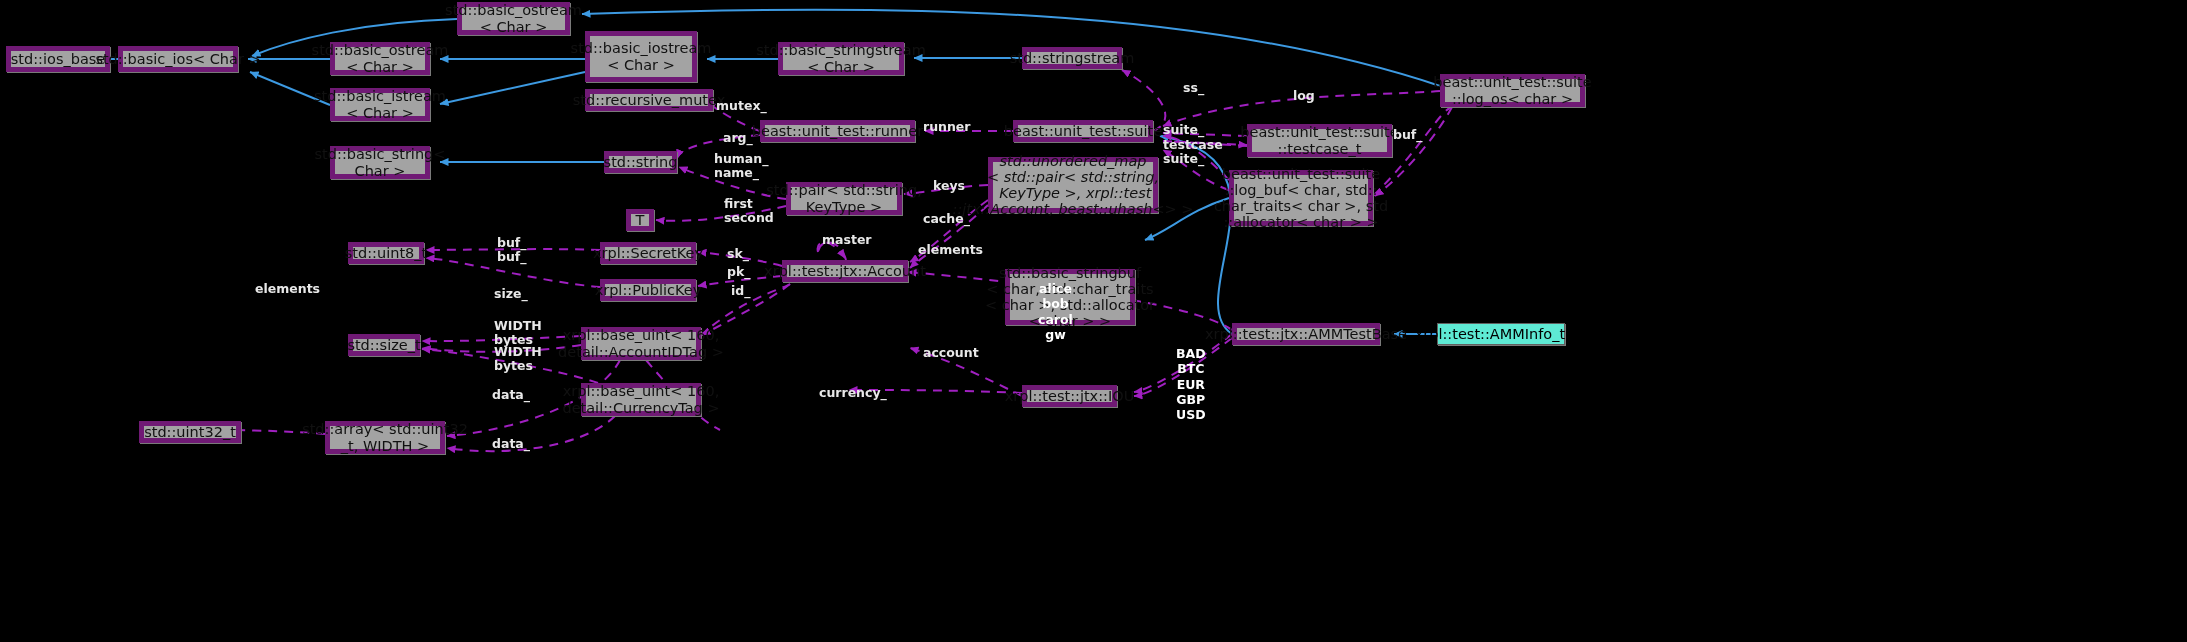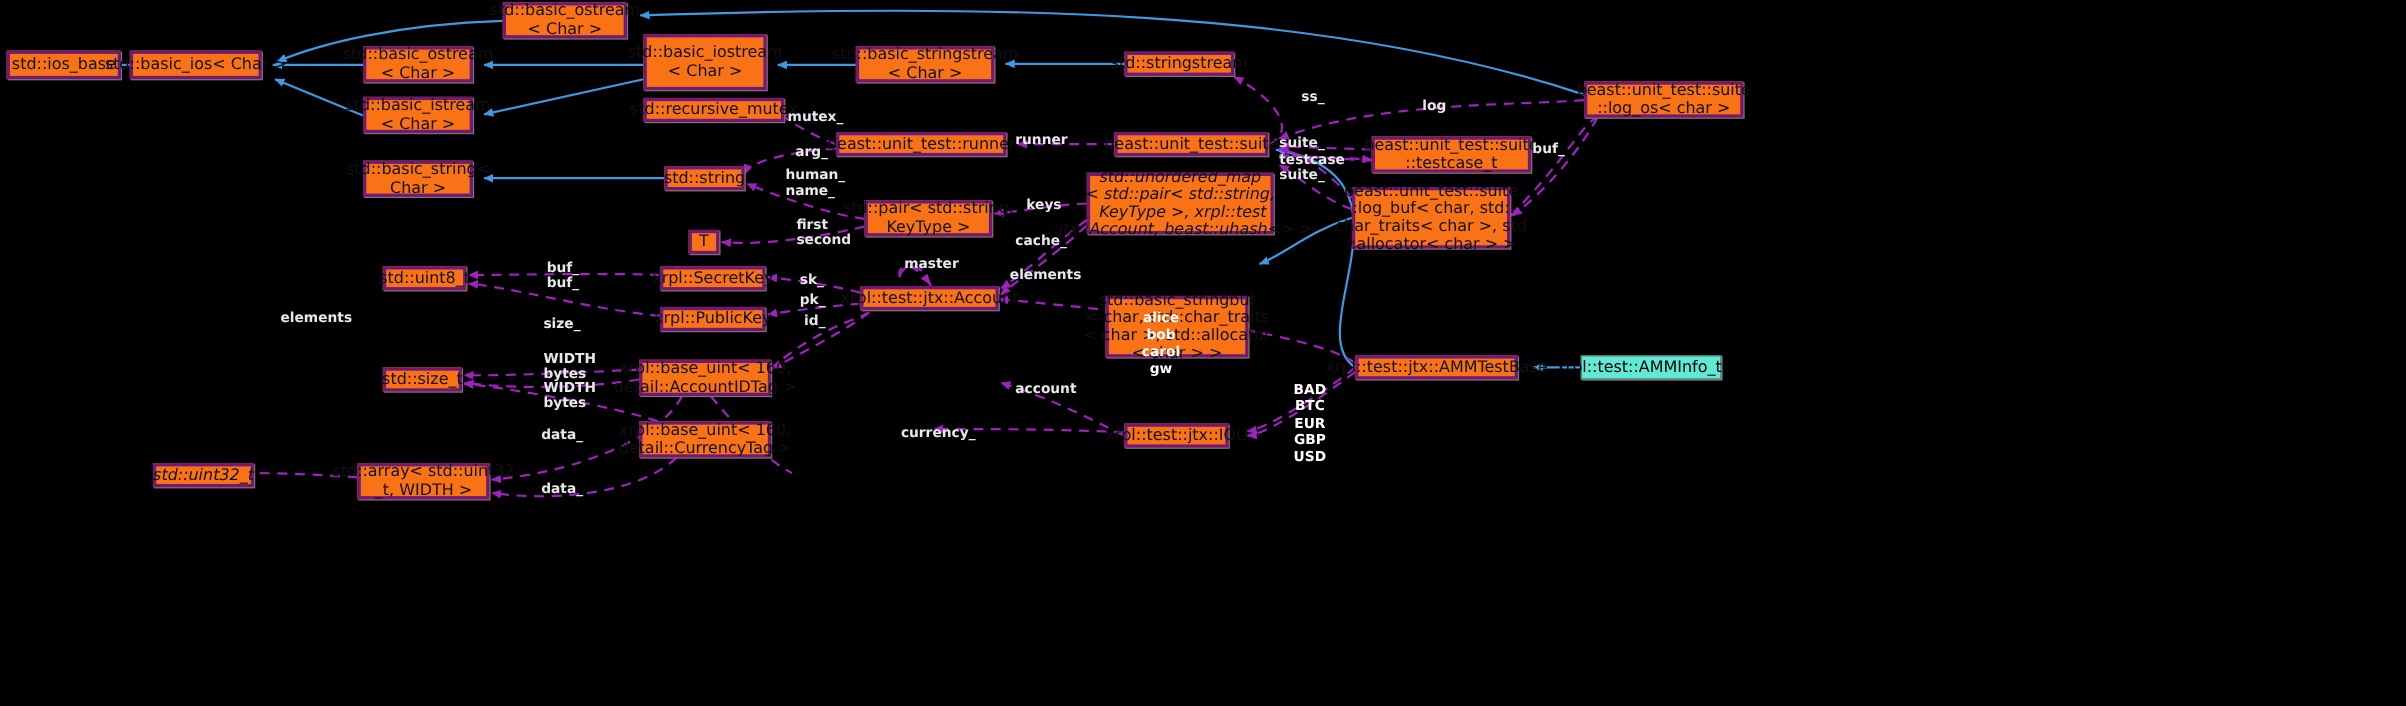--- a/index.html
+++ b/index.html
@@ -1,19 +1,19 @@
 <!DOCTYPE html>
 <html><head>
 <meta charset="utf-8">
 <style>
   html,body{margin:0;padding:0;background:#000;}
   #stage{position:relative;width:2187px;height:642px;background:#000;overflow:hidden;
          font-family:"DejaVu Sans","Liberation Sans",sans-serif;}
   svg.edges{position:absolute;left:0;top:0;width:2187px;height:642px;pointer-events:none;}
-  .node{position:absolute;background:#f97316;border:3px solid #701a75;
+  .node{position:absolute;background:#a3a3a3;border:5px solid #701a75;
         box-shadow:1px 1px 0 0 #7a7a7a;color:#111;
         display:flex;align-items:center;justify-content:center;text-align:center;
         font-size:14.5px;line-height:1.12;box-sizing:border-box;padding:2px 5px;}
   .node.sel{background:#5eead4;border:1px solid #606060;color:#000;}
   .node span{display:block;white-space:pre;}
   .elabel{position:absolute;color:#e8e8e8;font-size:12.5px;line-height:1.12;
           white-space:pre;text-align:left;font-weight:bold;}
   .vallist{position:absolute;color:#ffffff;font-size:12.5px;line-height:1.22;
            white-space:pre;text-align:center;font-weight:bold;}
 </style>
@@ -187,21 +187,21 @@
 detail::AccountIDTag &gt;</span>
     </div>
     <div class="node" style="left: 581px; top: 383px; width: 120px; height: 33px;">
       <span>xrpl::base_uint&lt; 160,
 detail::CurrencyTag &gt;</span>
     </div>
     <div class="node" style="left: 325px; top: 421px; width: 120px; height: 33px;">
       <span>std::array&lt; std::uint32
 _t, WIDTH &gt;</span>
     </div>
-    <div class="node" style="left: 139px; top: 421px; width: 92px; height: 22px; font-style: italic;">
+    <div class="node" style="left: 139px; top: 421px; width: 102px; height: 22px;">
       <span>std::uint32_t</span>
     </div>
     <div class="node" style="left: 1022px; top: 385px; width: 95px; height: 22px;">
       <span>xrpl::test::jtx::IOU</span>
     </div>
     <div class="node" style="left: 1232px; top: 323px; width: 148px; height: 22px;">
       <span>xrpl::test::jtx::AMMTestBase</span>
     </div>
     <div class="node sel" style="left: 1437px; top: 323px; width: 128px; height: 22px;">
       <span>xrpl::test::AMMInfo_test</span>

